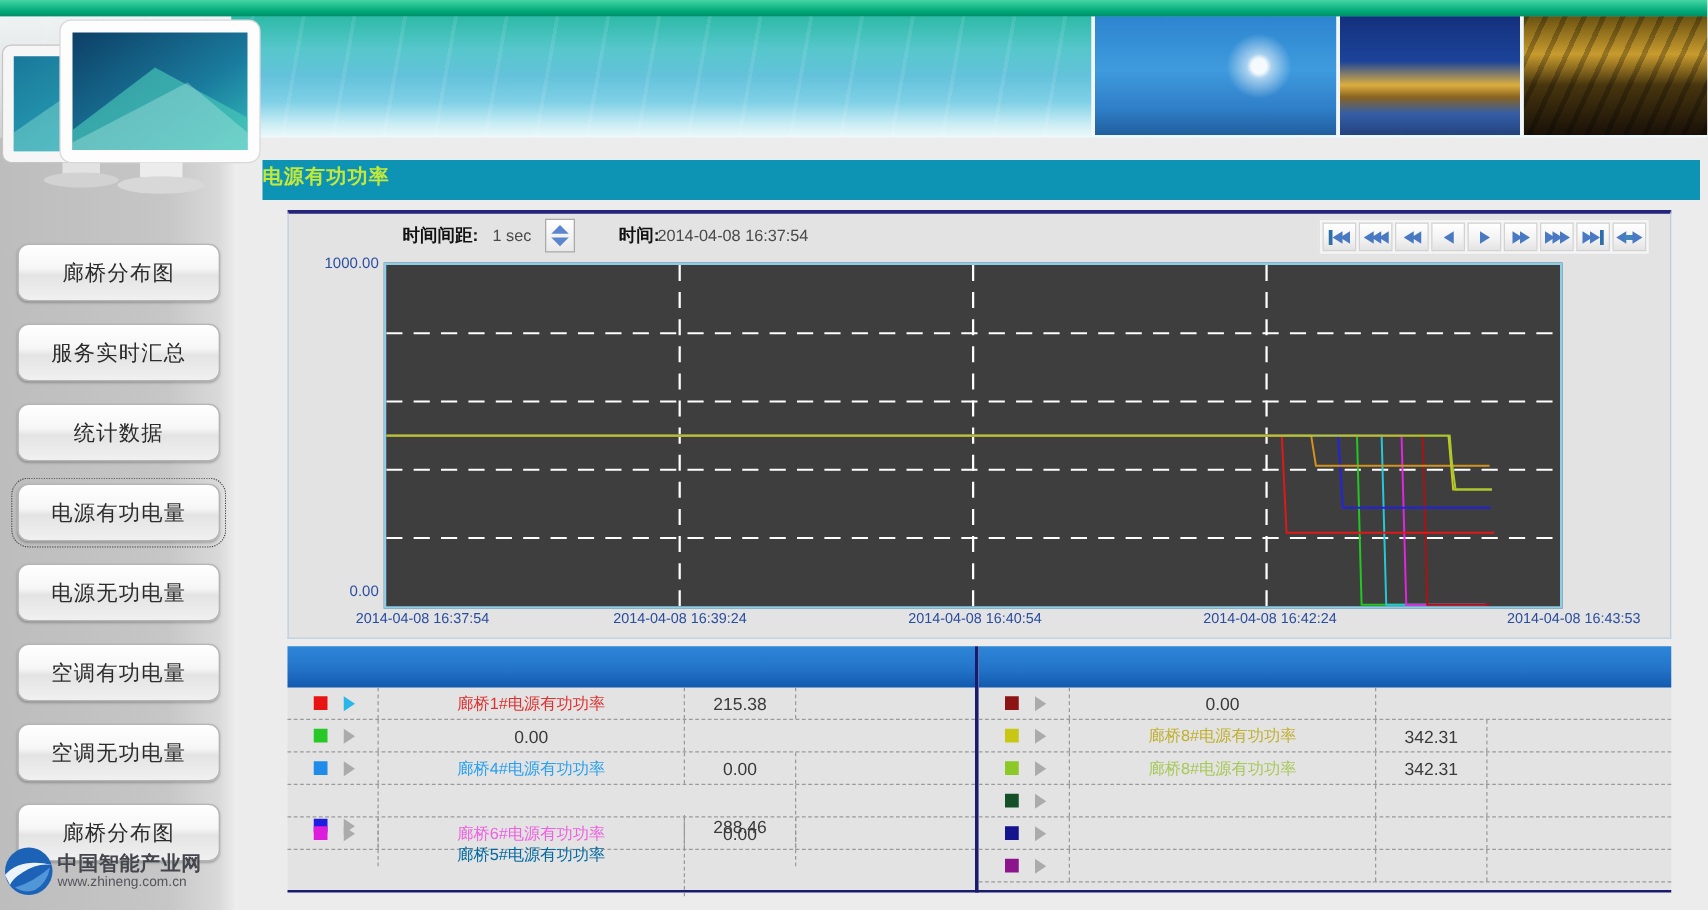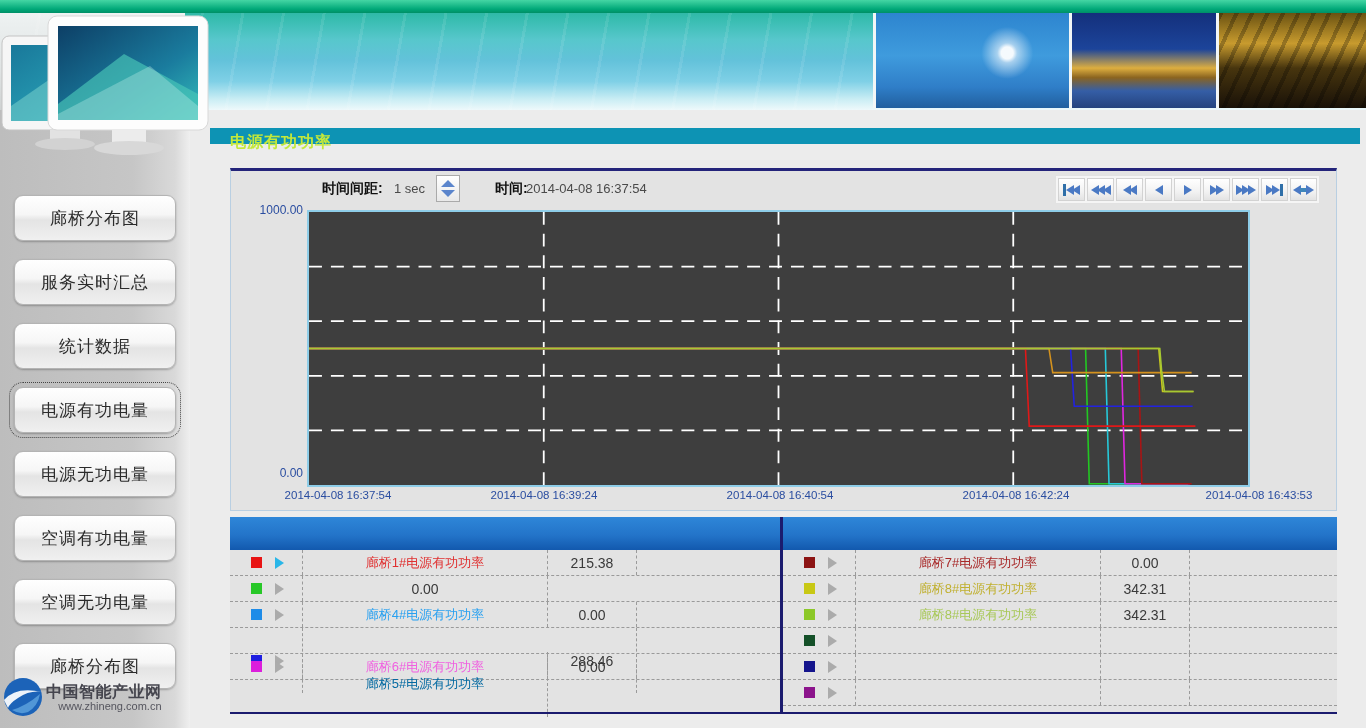--- a/index.html
+++ b/index.html
@@ -32,29 +32,29 @@
 
   
   .sidebar { position:absolute; left:0; top:110px; width:190px; height:618px;
     background:linear-gradient(90deg,#bdbdbd 0%,#c6c6c6 70%,#d9d9d9 92%,#efefef 100%); z-index:4; }
   .side-buttons { position:absolute; left:0; top:85px; width:190px; }
   .side-btn { display:block; width:162px; height:46px; margin:0 auto 18px auto;
     background:linear-gradient(180deg,#ffffff 0%,#f6f6f6 42%,#e4e4e4 55%,#f0f0f0 100%);
     border:1px solid #b4b4b4; border-radius:9px; box-shadow:0 1px 2px rgba(0,0,0,0.25);
     font-family:inherit; font-size:17px; color:#2b2b2b; letter-spacing:1px; cursor:pointer; }
   .side-btn.selected { outline:1px dotted #444; outline-offset:4px; }
-  .logo { position:absolute; left:2px; top:566px; width:188px; display:flex; align-items:center; z-index:7;text-align:right; }
+  .logo { position:absolute; left:2px; top:566px; width:188px; display:flex; align-items:center; z-index:7; }
   .logo-text { margin-left:2px; }
   .logo-title { font-size:16px; font-weight:bold; color:#45454e; letter-spacing:0.5px; line-height:17px; }
   .logo-url { font-size:11px; color:#55555e; line-height:12px; }
 
   
-  .titlebar { position:absolute; left:210px; top:128px; width:1150px; height:16px;
+  .titlebar { position:absolute; left:210px; top:128px; width:1150px; height:32px;
     background:#0d93b4; color:#c3e83a; font-size:16px; font-weight:bold;
-    line-height:28px; padding-left:20px; letter-spacing:1px; z-index:2; }
+    line-height:28px; letter-spacing:1px; z-index:2; }
 
   
   .panel { position:absolute; left:230px; top:168px; width:1107px; height:343px;
     background:#e3e3e3; border:1px solid #b9cfe2; border-top:3px solid #24247a; z-index:2; }
   .tb-label { position:absolute; top:9px; font-size:14px; font-weight:bold; color:#111;padding-left:12px; }
   .tb-value { position:absolute; top:10px; font-size:13px; color:#4a4a4a; }
   .spinner { position:absolute; left:205px; top:4px; width:24px; height:27px;
     background:linear-gradient(180deg,#ffffff,#e9e9e9); border:1px solid #aaa;
     display:flex; flex-direction:column; align-items:center; justify-content:center; gap:3px; cursor:pointer; }
   .sp-up { width:0; height:0; border-left:7px solid transparent; border-right:7px solid transparent; border-bottom:7px solid #5b85cc; }
@@ -297,21 +297,20 @@
         </div>
       </div>
     <div class="tdivider"></div>
     <div class="ltable right" id="table-right">
       <div class="thead"></div>
     <div class="trow">
           <span class="cell icons">
             <i class="sq" style="background: rgb(140, 20, 20);"></i>
             <i class="tri" style="border-left-color: rgb(171, 171, 171);"></i>
           </span>
-          <span class="cell name" style="color: rgb(168, 40, 40);">廊桥7#电源有功功率</span>
           <span class="cell val">0.00</span>
           <span class="cell"></span>
         </div>
         <div class="trow">
           <span class="cell icons">
             <i class="sq" style="background: rgb(200, 200, 20);"></i>
             <i class="tri" style="border-left-color: rgb(171, 171, 171);"></i>
           </span>
           <span class="cell name" style="color: rgb(192, 176, 48);">廊桥8#电源有功功率</span>
           <span class="cell val">342.31</span>

